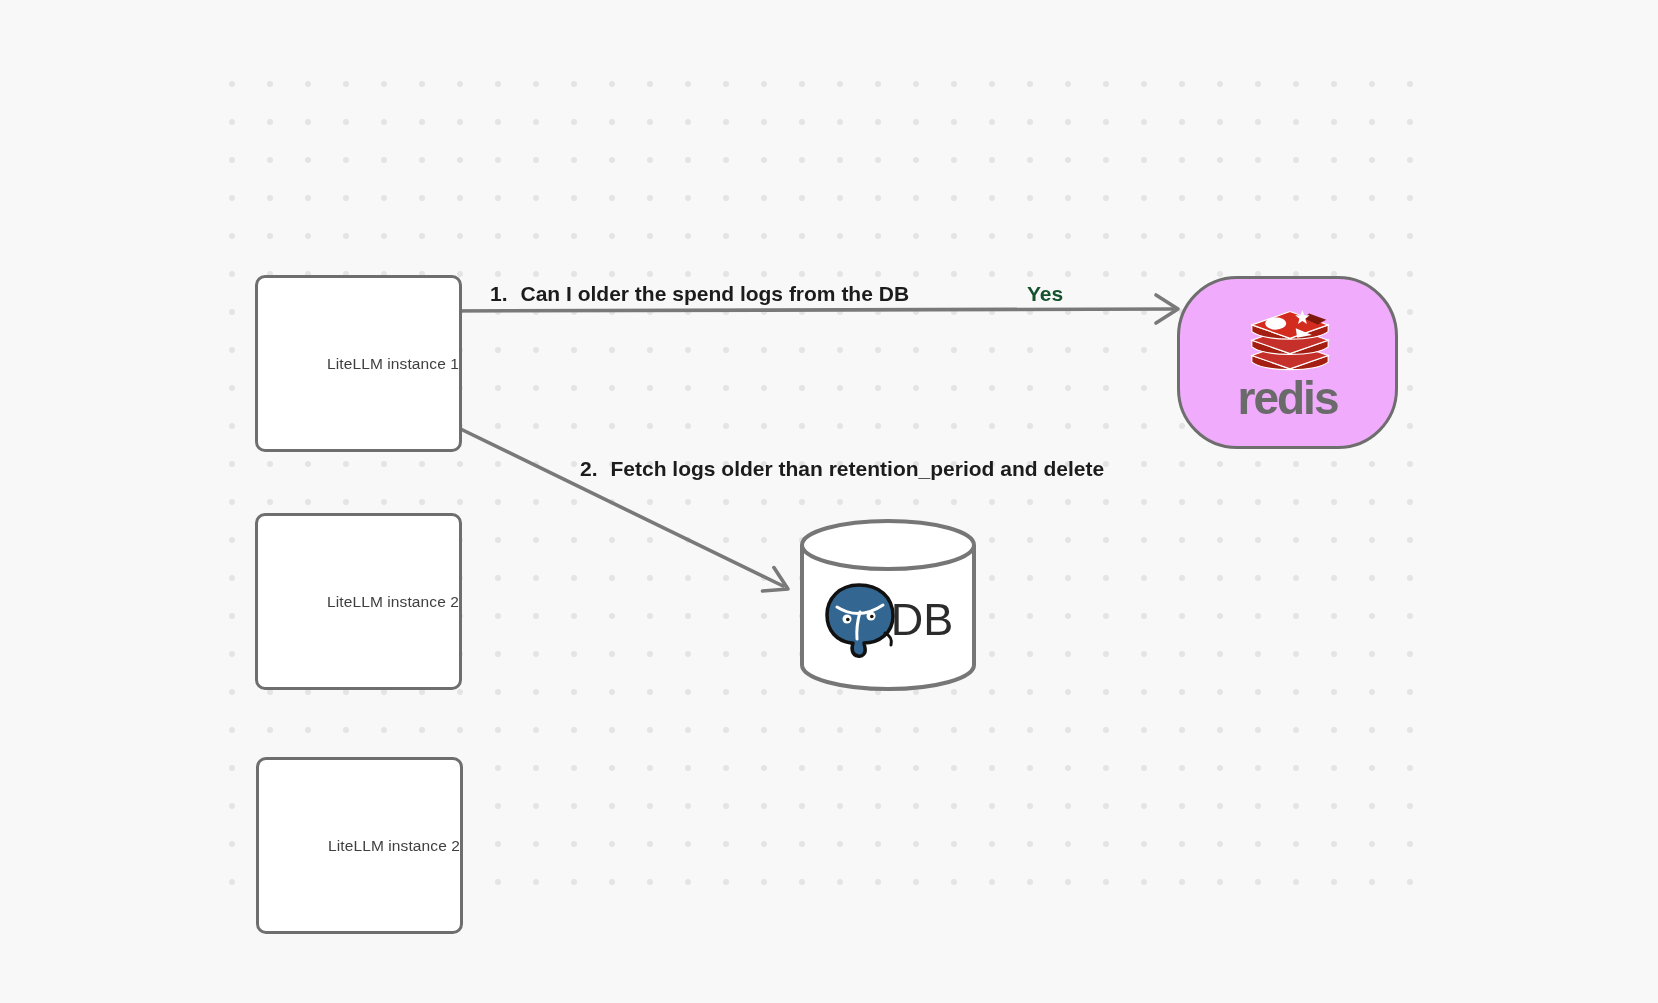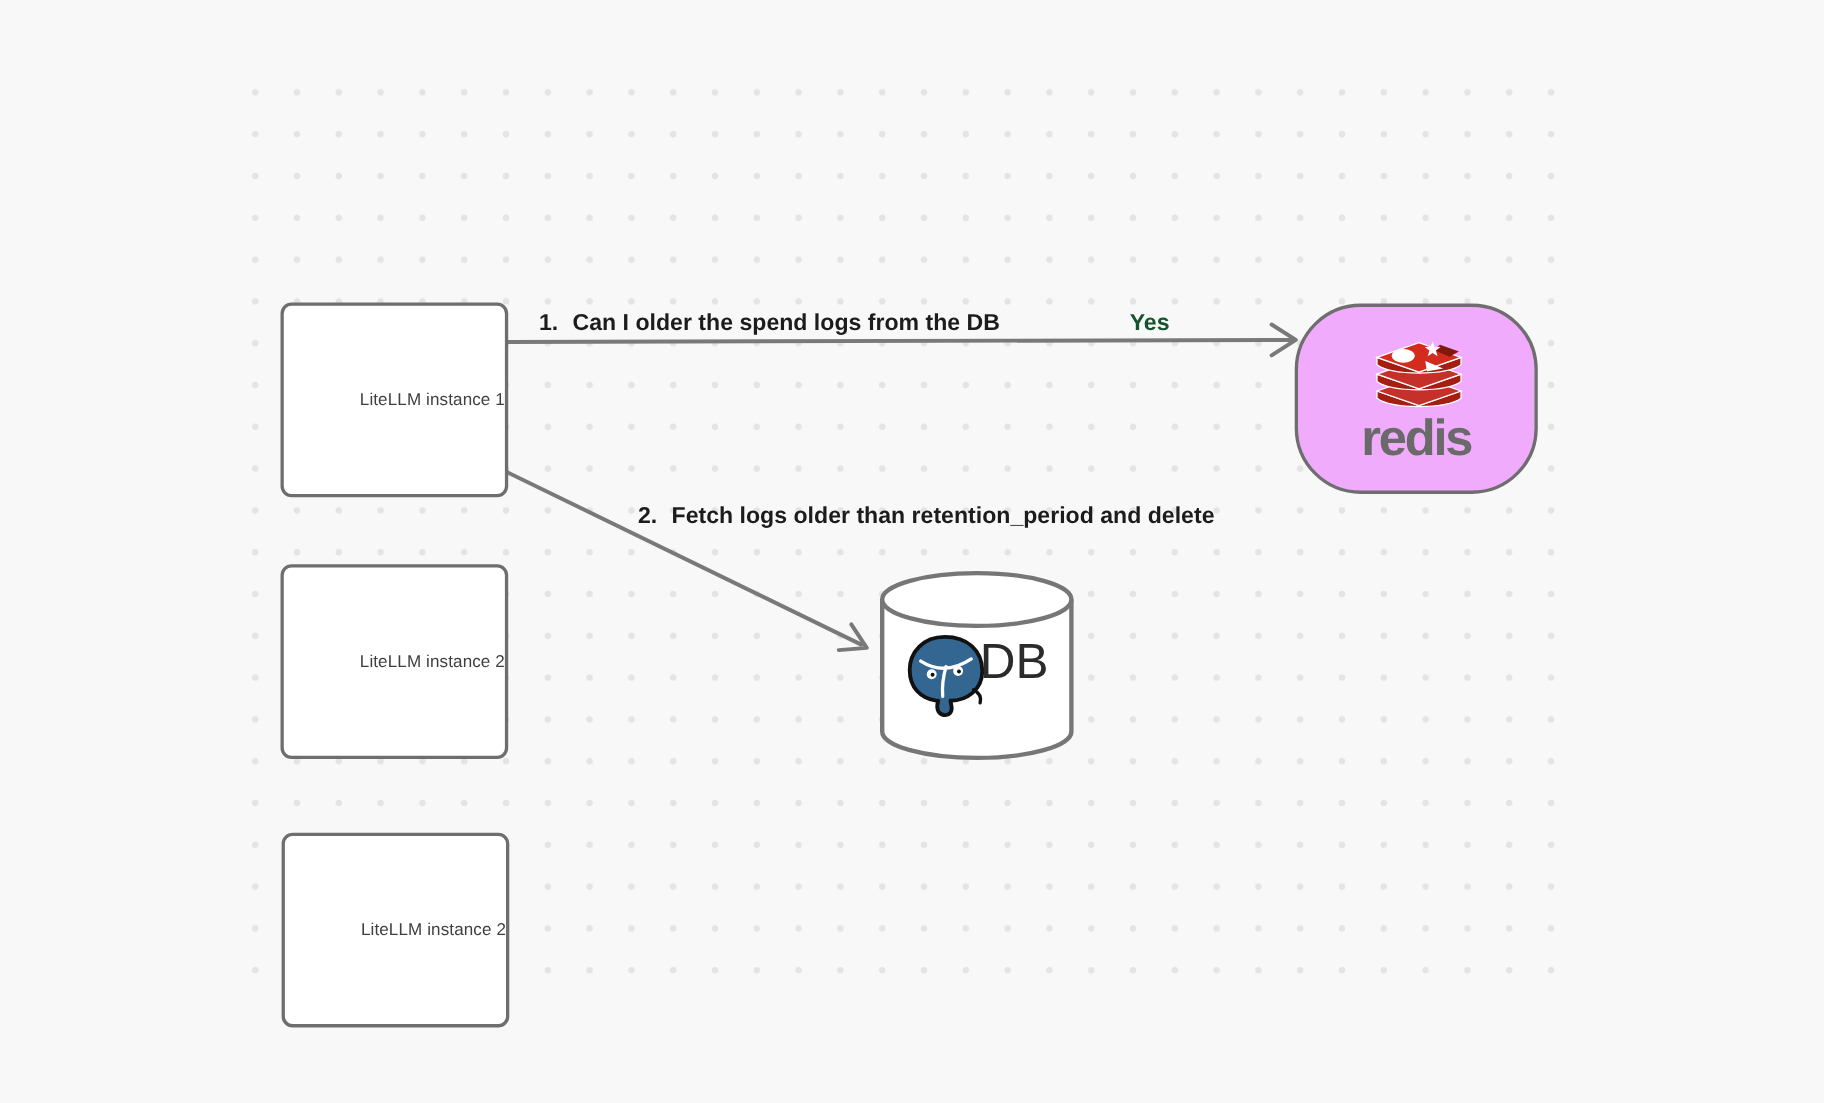--- a/index.html
+++ b/index.html
@@ -69,21 +69,21 @@
   .edge-response {
     position: absolute;
     font-size: 21px; font-weight: bold;
     color: #14532d;
   }
   .db-cylinder { position: absolute; left: 794px; top: 515px; }
   .db-content {
     position: absolute;
     left: 794px; top: 575px;
     width: 188px; height: 90px;
-    display: flex; align-items: flex-start; justify-content: center;
+    display: flex; align-items: center; justify-content: center;
     gap: 0px;
   }
   .db-label {
     font-size: 45px;
     color: #2b2b2b;
     margin-left: -6px;
   }
 </style>
 </head>
 <body>

